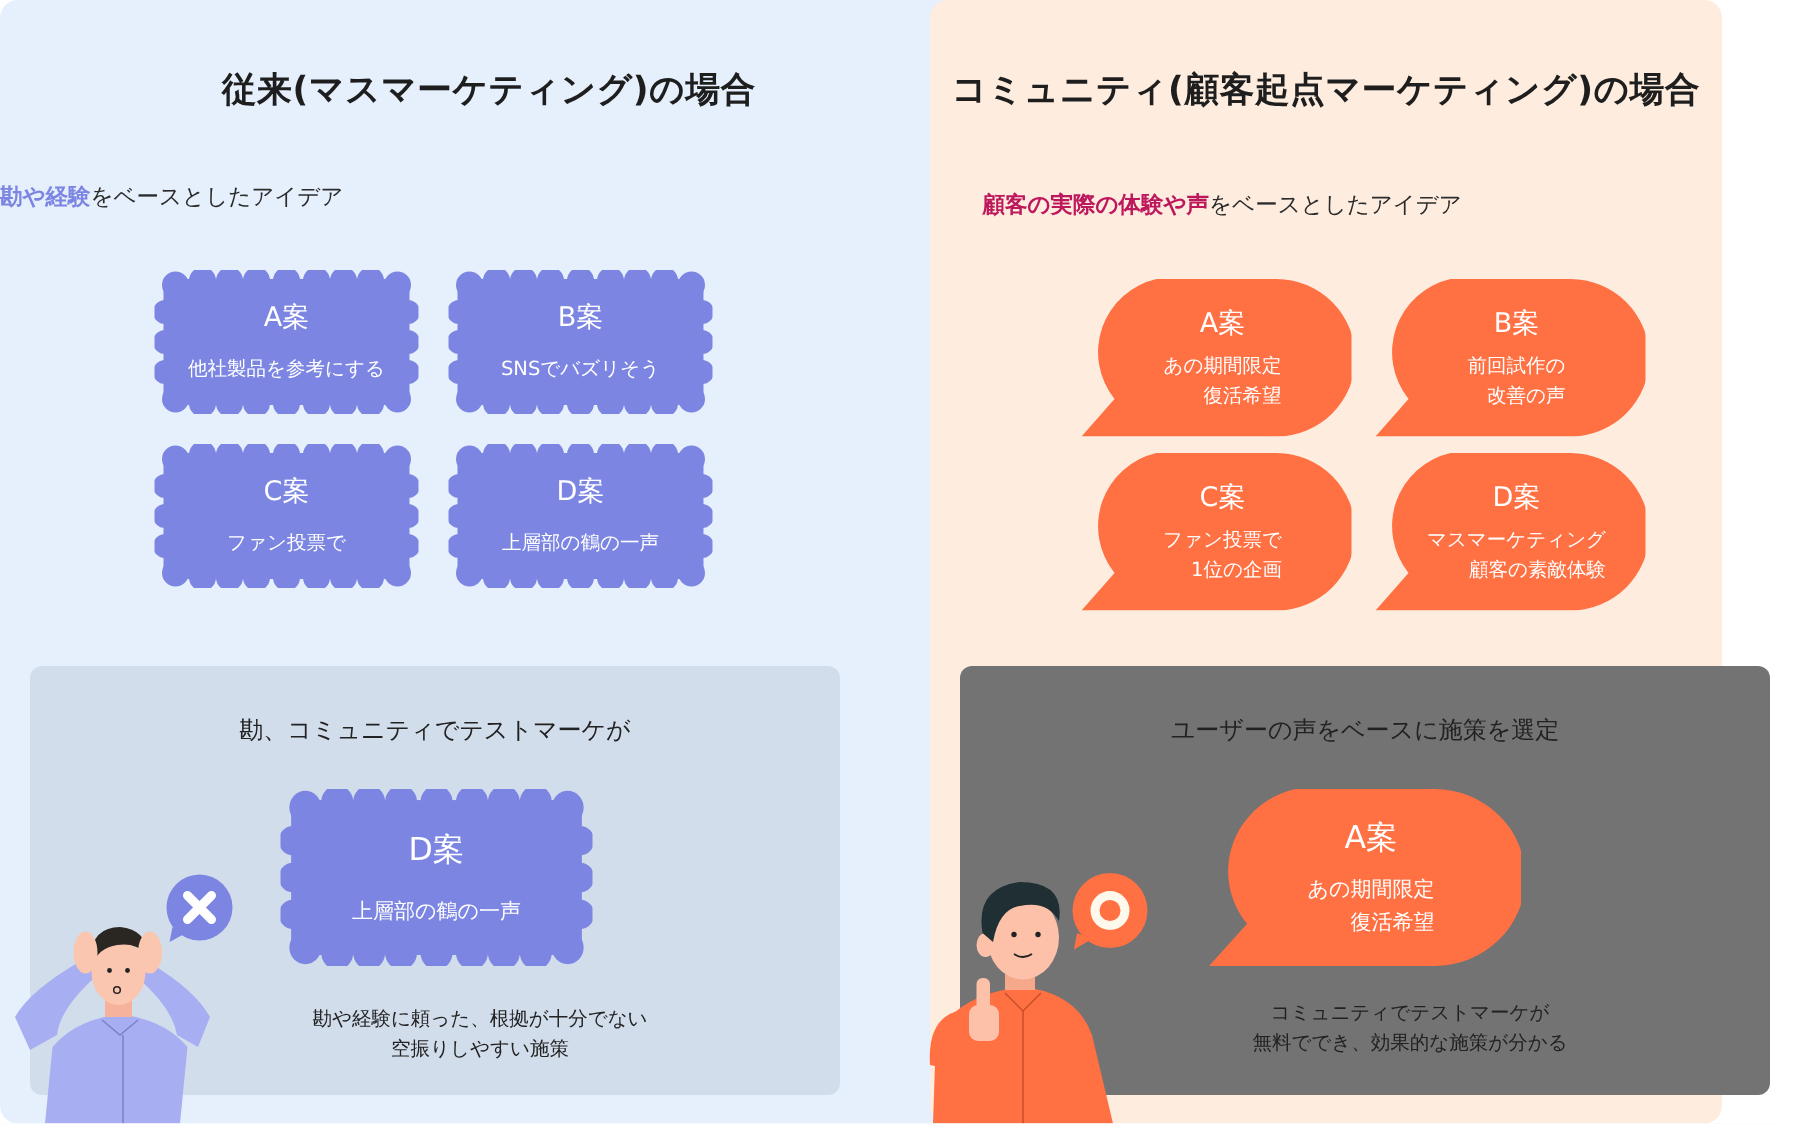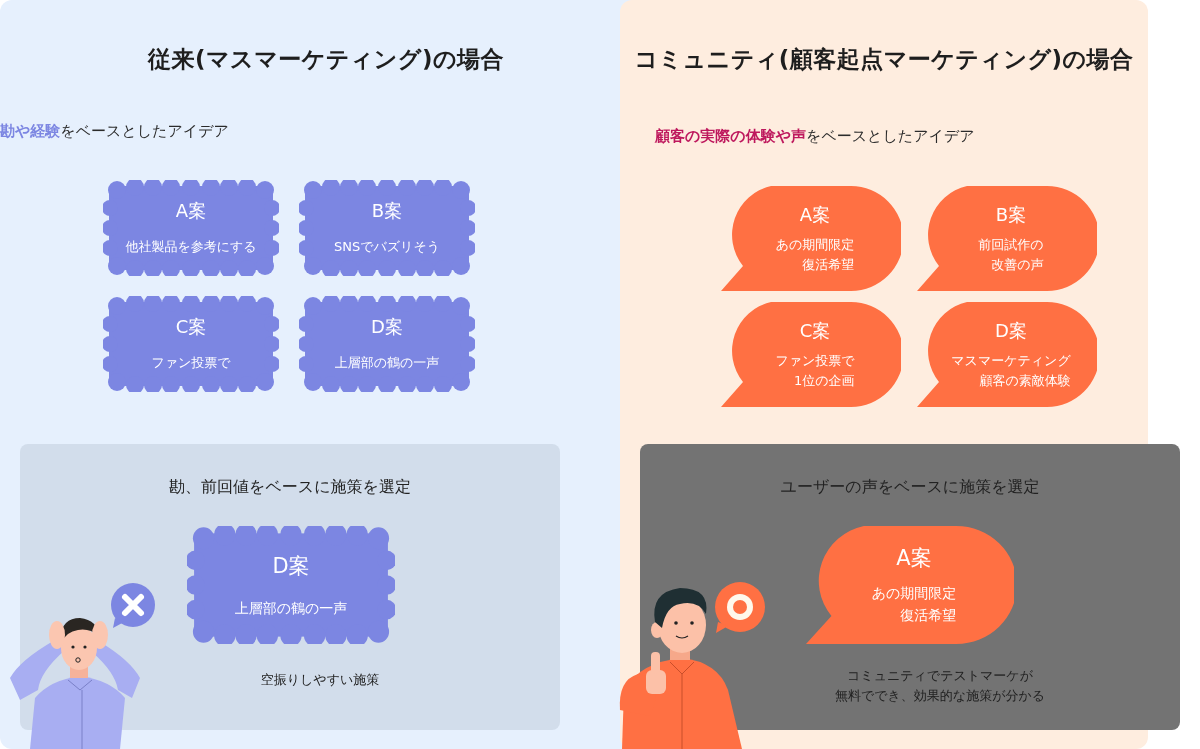--- a/index.html
+++ b/index.html
@@ -87,31 +87,32 @@
     <div class="card-text">
         <div class="card-label">D案</div>
         <div class="card-desc">上層部の鶴の一声</div>
       </div>
   </div>
 </div>
 
 <div class="arrow"></div>
 
 <div class="result-box result-left">
-  <div class="result-title">勘、前回値をベースに施策を選定</div>
+  <div class="result-title">勘、コミュニティでテストマーケが</div>
   <div class="cloud" style="left:167px; top:82px; width:208px; height:118px;">
     <svg viewBox="0 0 176 96" preserveAspectRatio="none">
         <use href="#cloudpath"></use>
       </svg>
     <div class="card-text">
         <div class="card-label" style="font-size:21px; margin-bottom:18px;">D案</div>
         <div class="card-desc" style="font-size:14px;">上層部の鶴の一声</div>
       </div>
   </div>
   <div class="result-note" style="top:226px; left:30px;">
+    <div>勘や経験に頼った、根拠が十分でない</div>
     <div>空振りしやすい施策</div>
   </div>
 </div>
 
 <svg class="figure" style="left:0; top:580px;" width="170" height="169" viewBox="0 0 170 169">
 
   <g>
     <circle cx="133" cy="25" r="22" fill="#7c86e2"></circle>
     <path d="M115 38 L113 48 L124 42 Z" fill="#7c86e2"></path>
     <path d="M125 17 L141 33 M141 17 L125 33" stroke="#fff" stroke-width="6" stroke-linecap="round"></path>

